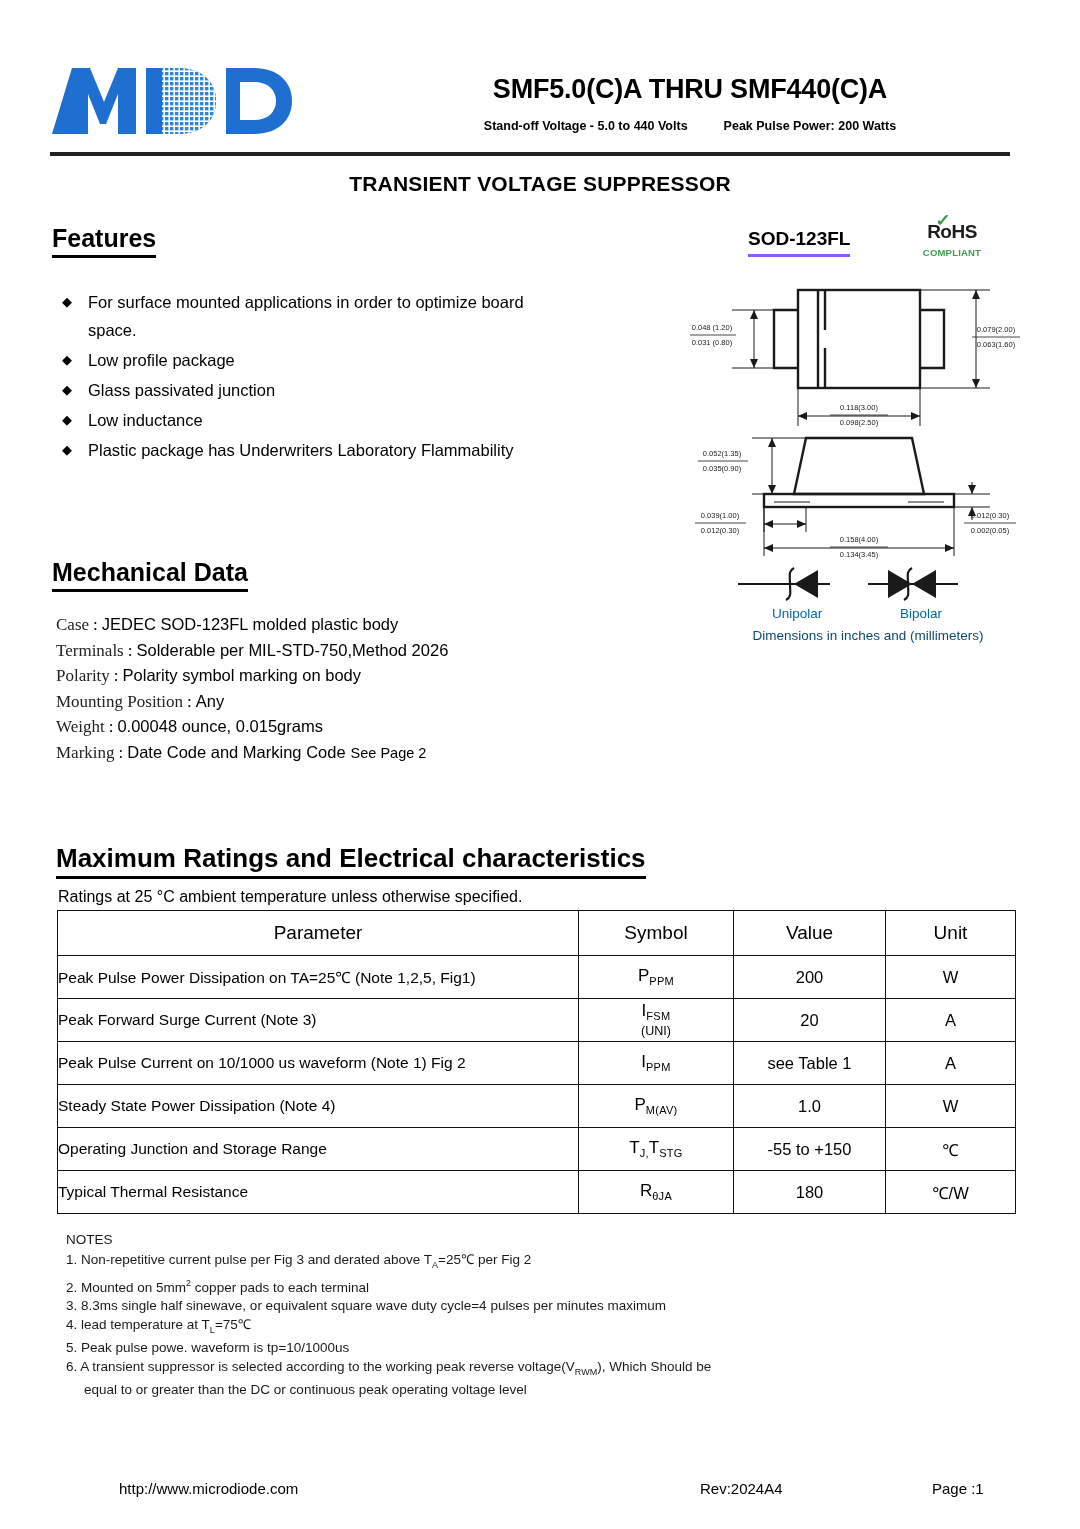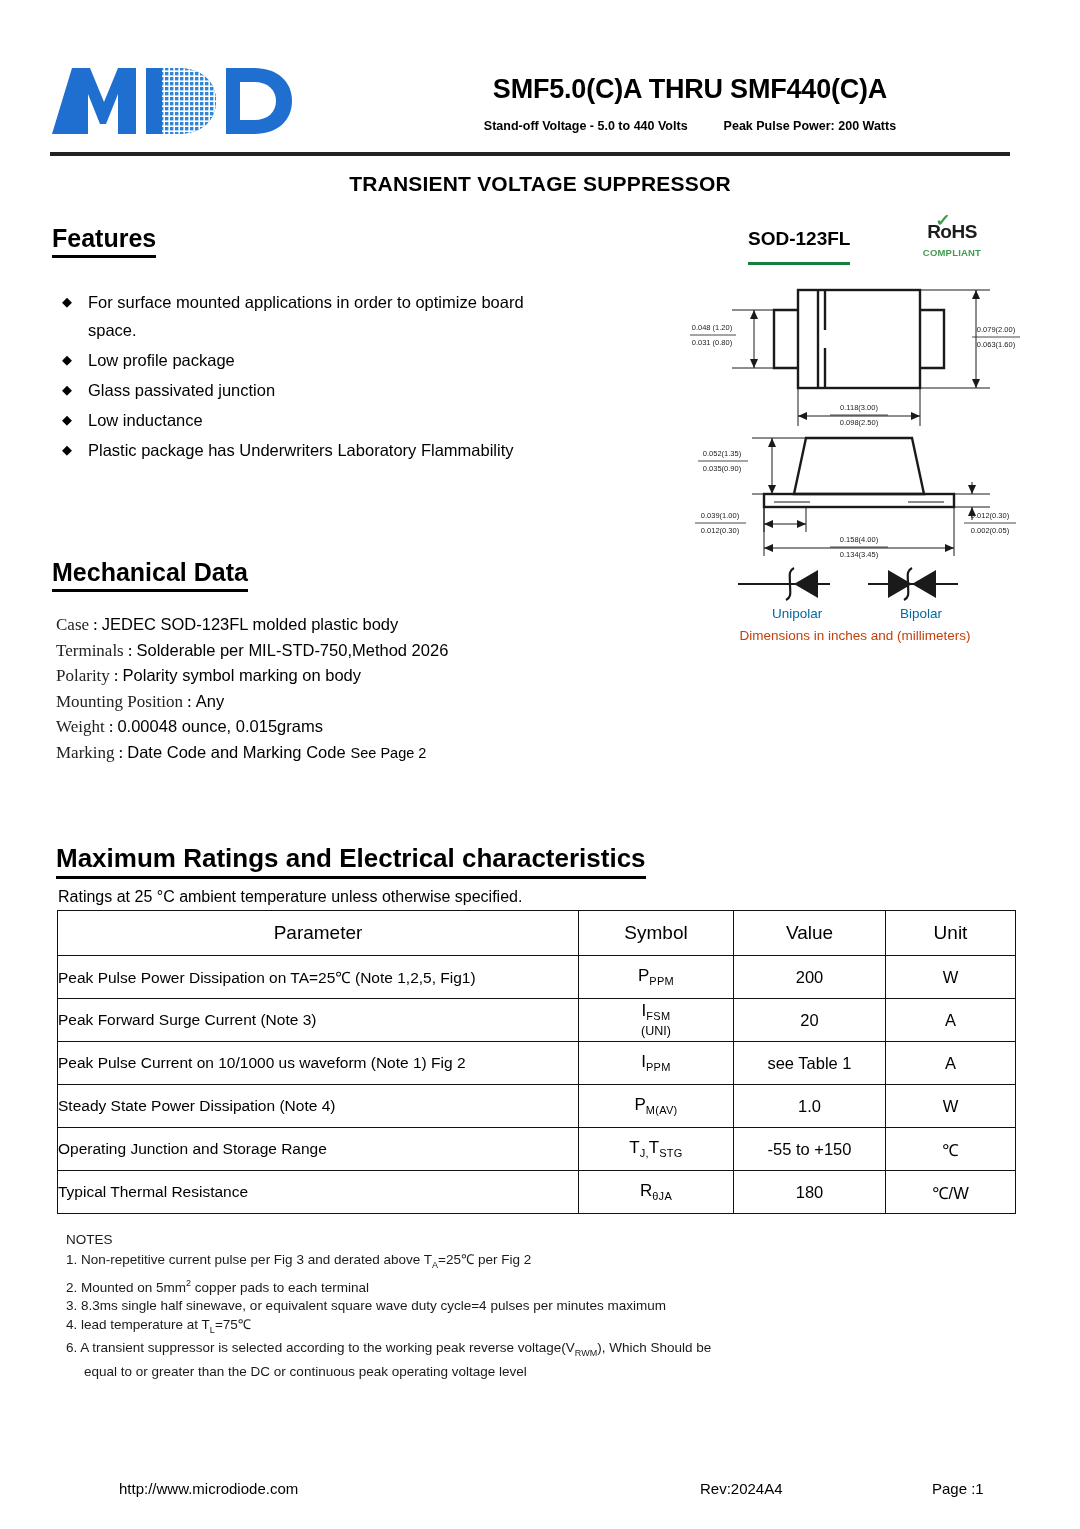--- a/index.html
+++ b/index.html
@@ -152,22 +152,22 @@
     top: 220px;
     width: 330px;
     height: 430px;
   }
   #pkg-title {
     position: absolute;
     left: 58px;
     top: 8px;
     font-size: 19px;
     font-weight: bold;
-    border-bottom: 3px solid #15803d;
-    padding-bottom: 12px;
+    border-bottom: 3px solid #8b5cf6;
+    padding-bottom: 4px;
   }
   #rohs {
     position: absolute;
     left: 222px;
     top: 2px;
     width: 80px;
     text-align: center;
   }
   #rohs-main {
     font-size: 19px;
@@ -188,26 +188,26 @@
   }
   #rohs-sub {
     font-size: 9.5px;
     font-weight: bold;
     color: #3f9c4f;
     letter-spacing: 0.2px;
     margin-top: 5px;
   }
   #dim-note {
     position: absolute;
-    left: 0;
+    left: 13px;
     top: 408px;
     width: 330px;
     text-align: center;
     font-size: 13.5px;
-    color: #c2410c;
+    color: #0c4a6e;
   }
   .polar-label {
     position: absolute;
     font-size: 13.5px;
     color: #0369a1;
   }
   #unipolar-label { left: 82px; top: 386px; }
   #bipolar-label  { left: 210px; top: 386px; }
 
   
@@ -638,20 +638,24 @@
     </div>
     <div class="note-item">
       <span>3.</span>
       <span>8.3ms single half sinewave, or equivalent square wave  duty cycle=4 pulses per minutes maximum</span>
     </div>
     <div class="note-item">
       <span>4.</span>
       <span>lead temperature at T</span><span class="nsub">L</span><span>=75℃</span>
     </div>
     <div class="note-item">
+      <span>5.</span>
+      <span>Peak pulse powe. waveform is tp=10/1000us</span>
+    </div>
+    <div class="note-item">
       <span>6.</span>
       <span>A transient suppressor is selected according to the working peak reverse voltage(V</span><span class="nsub">RWM</span><span>), Which Should be</span>
     </div>
     <div class="note-cont">equal to or greater than the DC or continuous peak operating voltage level</div>
   </div>
 
   <div id="footer">
     <span id="footer-url">http://www.microdiode.com</span>
     <span id="footer-rev">Rev:2024A4</span>
     <span id="footer-page">Page :1</span>

